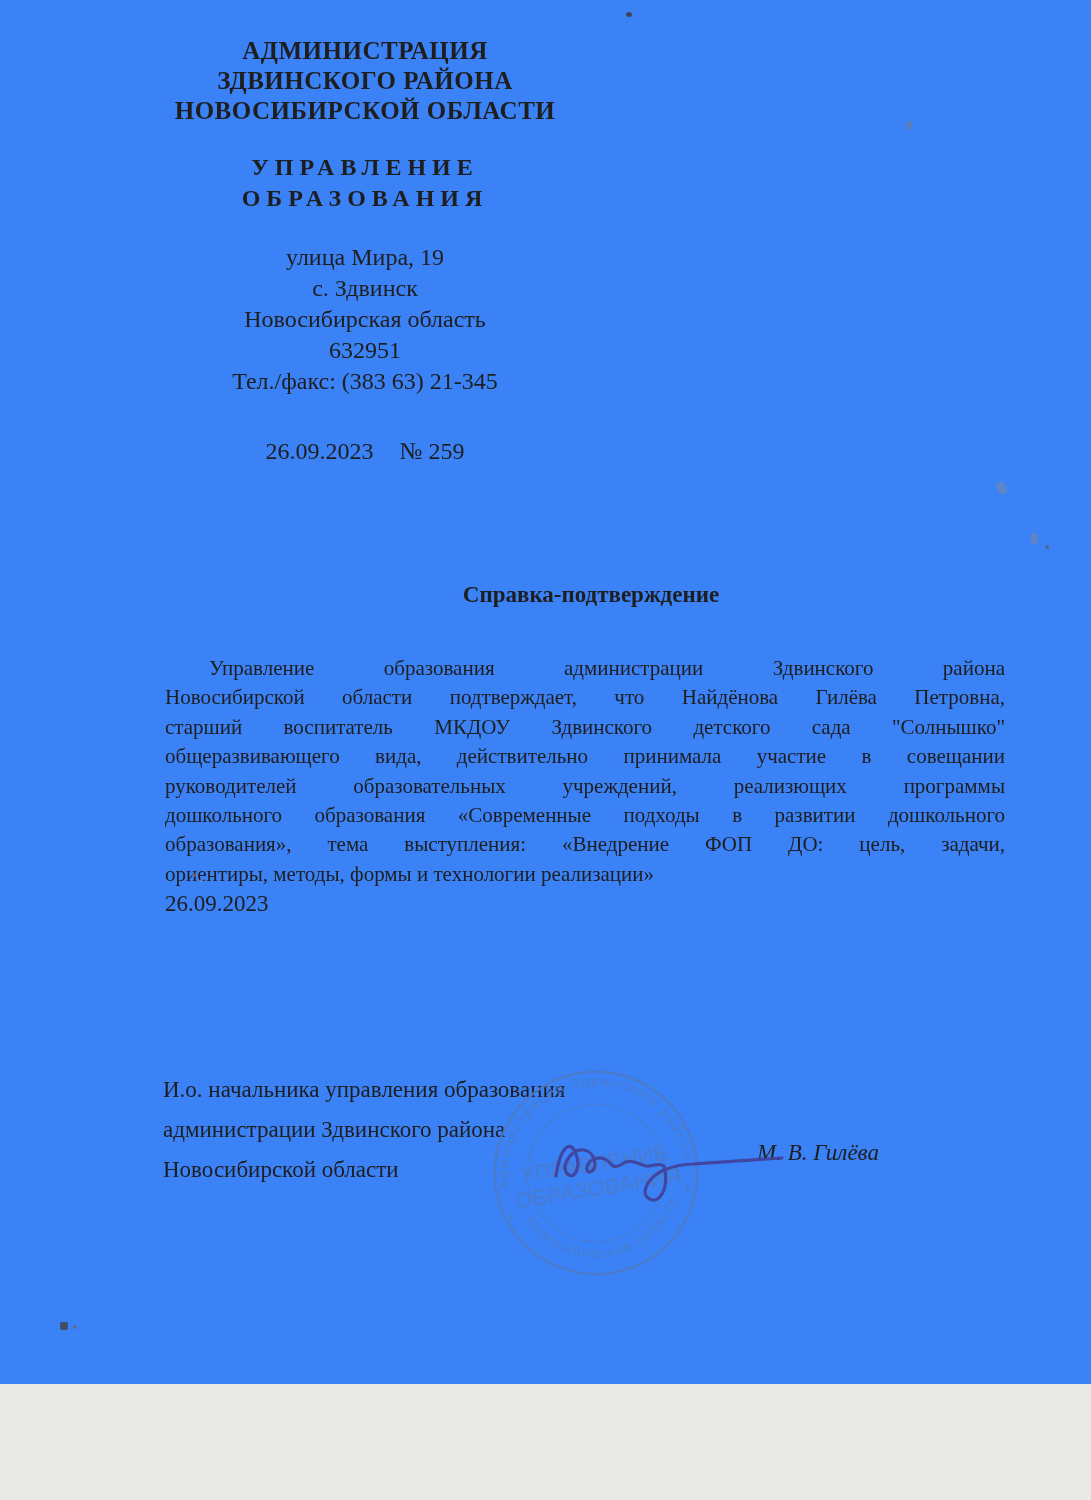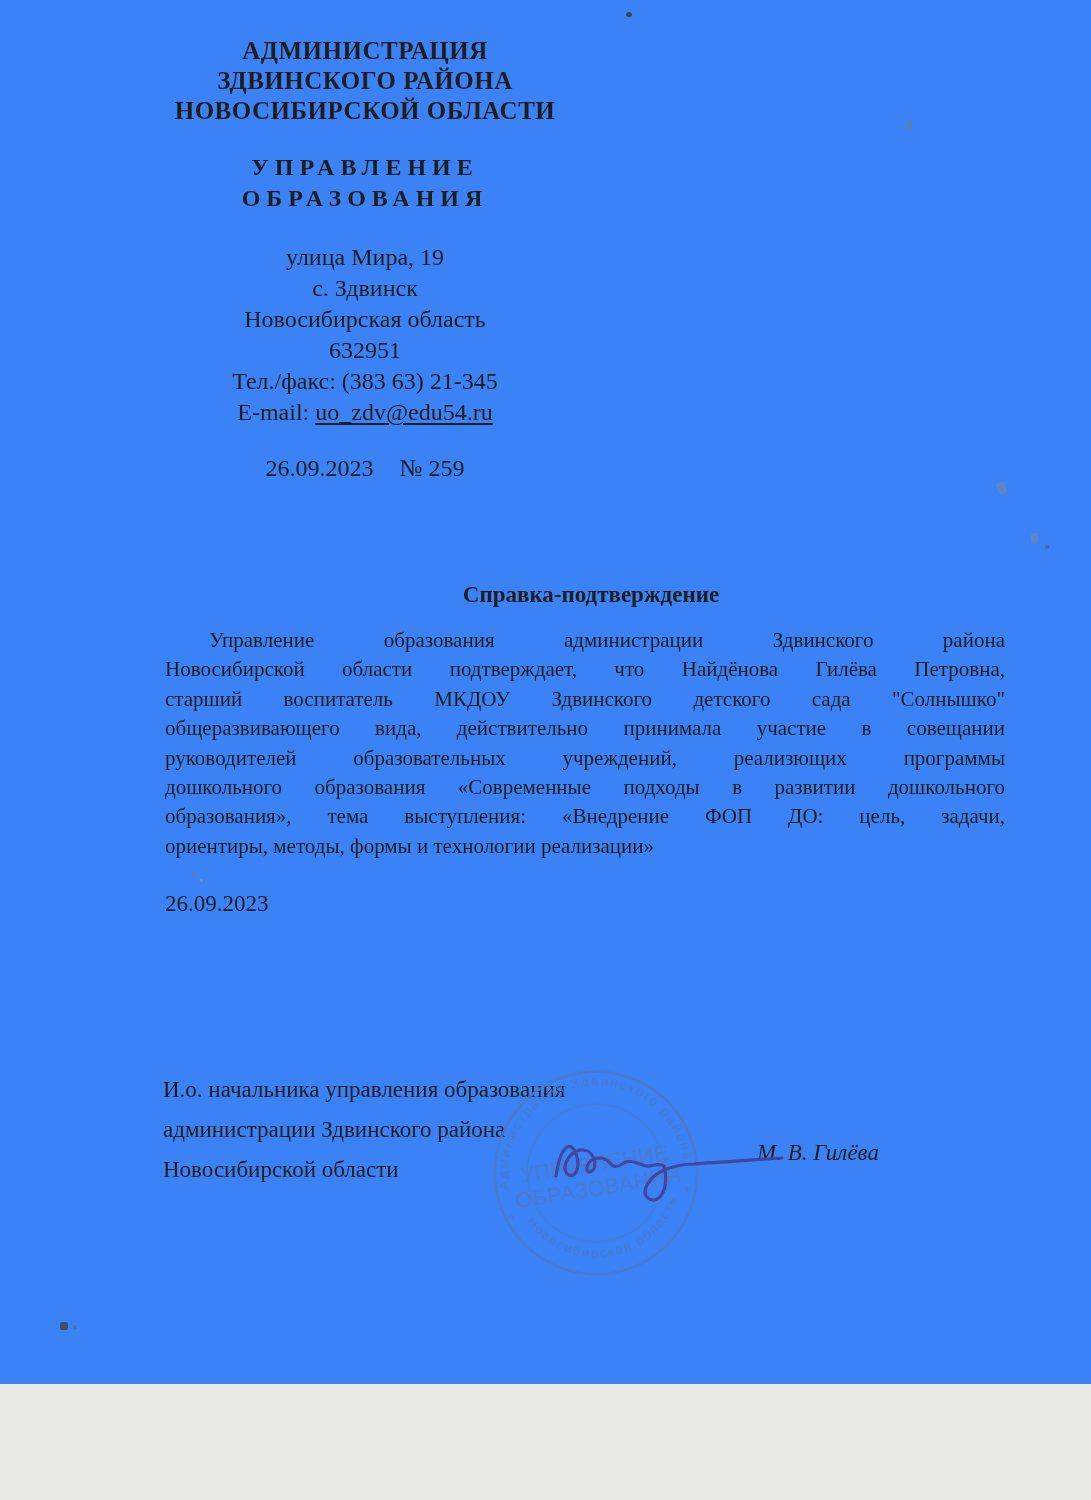--- a/index.html
+++ b/index.html
@@ -11,28 +11,28 @@
     overflow:hidden;
     font-family:"Liberation Serif","DejaVu Serif",serif;
     color:#1e1e1e;
   }
   
   .letterhead{position:absolute;left:120px;top:0;width:490px;text-align:center;}
   .org{position:absolute;left:0;top:36px;width:100%;font-weight:bold;font-size:25px;line-height:30px;letter-spacing:.5px;}
   .dept{position:absolute;left:0;top:152px;width:100%;font-weight:bold;font-size:24px;line-height:31px;letter-spacing:6px;}
   .address{position:absolute;left:0;top:242px;width:100%;font-size:24px;line-height:31px;}
   .email-underline{text-decoration:underline;text-underline-offset:3px;}
-  .docmeta{position:absolute;left:0;top:455px;width:100%;font-size:24px;}
+  .docmeta{position:absolute;left:0;top:438px;width:100%;font-size:24px;}
   .docmeta .gap{display:inline-block;width:26px;}
   
   .title{position:absolute;left:165px;top:576px;width:840px;margin:6px;text-align:center;font-size:23px;font-weight:bold;}
   
   .body{position:absolute;left:165px;top:626px;width:840px;font-size:21px;}
   .jline{text-align:justify;text-align-last:justify;line-height:29.4px;white-space:normal;}
-  .jline.first{text-indent:44px;}
+  .jline.first{text-indent:44px;margin-top:28px;}
   .jline.last{text-align-last:left;}
   .date2{position:absolute;left:165px;top:891px;font-size:23px;}
   
   .sigpos{position:absolute;left:163px;top:1070px;font-size:23px;line-height:40px;}
   .signame{position:absolute;left:757px;top:1140px;font-size:23px;font-style:italic;}
   
   .stamp{position:absolute;left:486px;top:1063px;width:220px;height:220px;opacity:.85;transform:rotate(-9deg);}
   .stamp svg{display:block;width:100%;height:100%;}
   .handsig{position:absolute;left:546px;top:1114px;width:245px;height:100px;opacity:.92;}
   
@@ -61,21 +61,20 @@
     <div class="dept">
       <div>УПРАВЛЕНИЕ</div>
       <div>ОБРАЗОВАНИЯ</div>
     </div>
     <div class="address">
       <div>улица Мира, 19</div>
       <div>с. Здвинск</div>
       <div>Новосибирская область</div>
       <div>632951</div>
       <div>Тел./факс: (383 63) 21-345</div>
-      <div><span>E-mail: </span><span class="email-underline">uo_zdv@edu54.ru</span></div>
     </div>
     <div class="docmeta">
       <span>26.09.2023</span><span class="gap"></span><span>№ 259</span>
     </div>
   </div>
 
   <h1 class="title">Справка-подтверждение</h1>
 
   <div class="body">
     <div class="jline first">Управление образования администрации Здвинского района</div>

